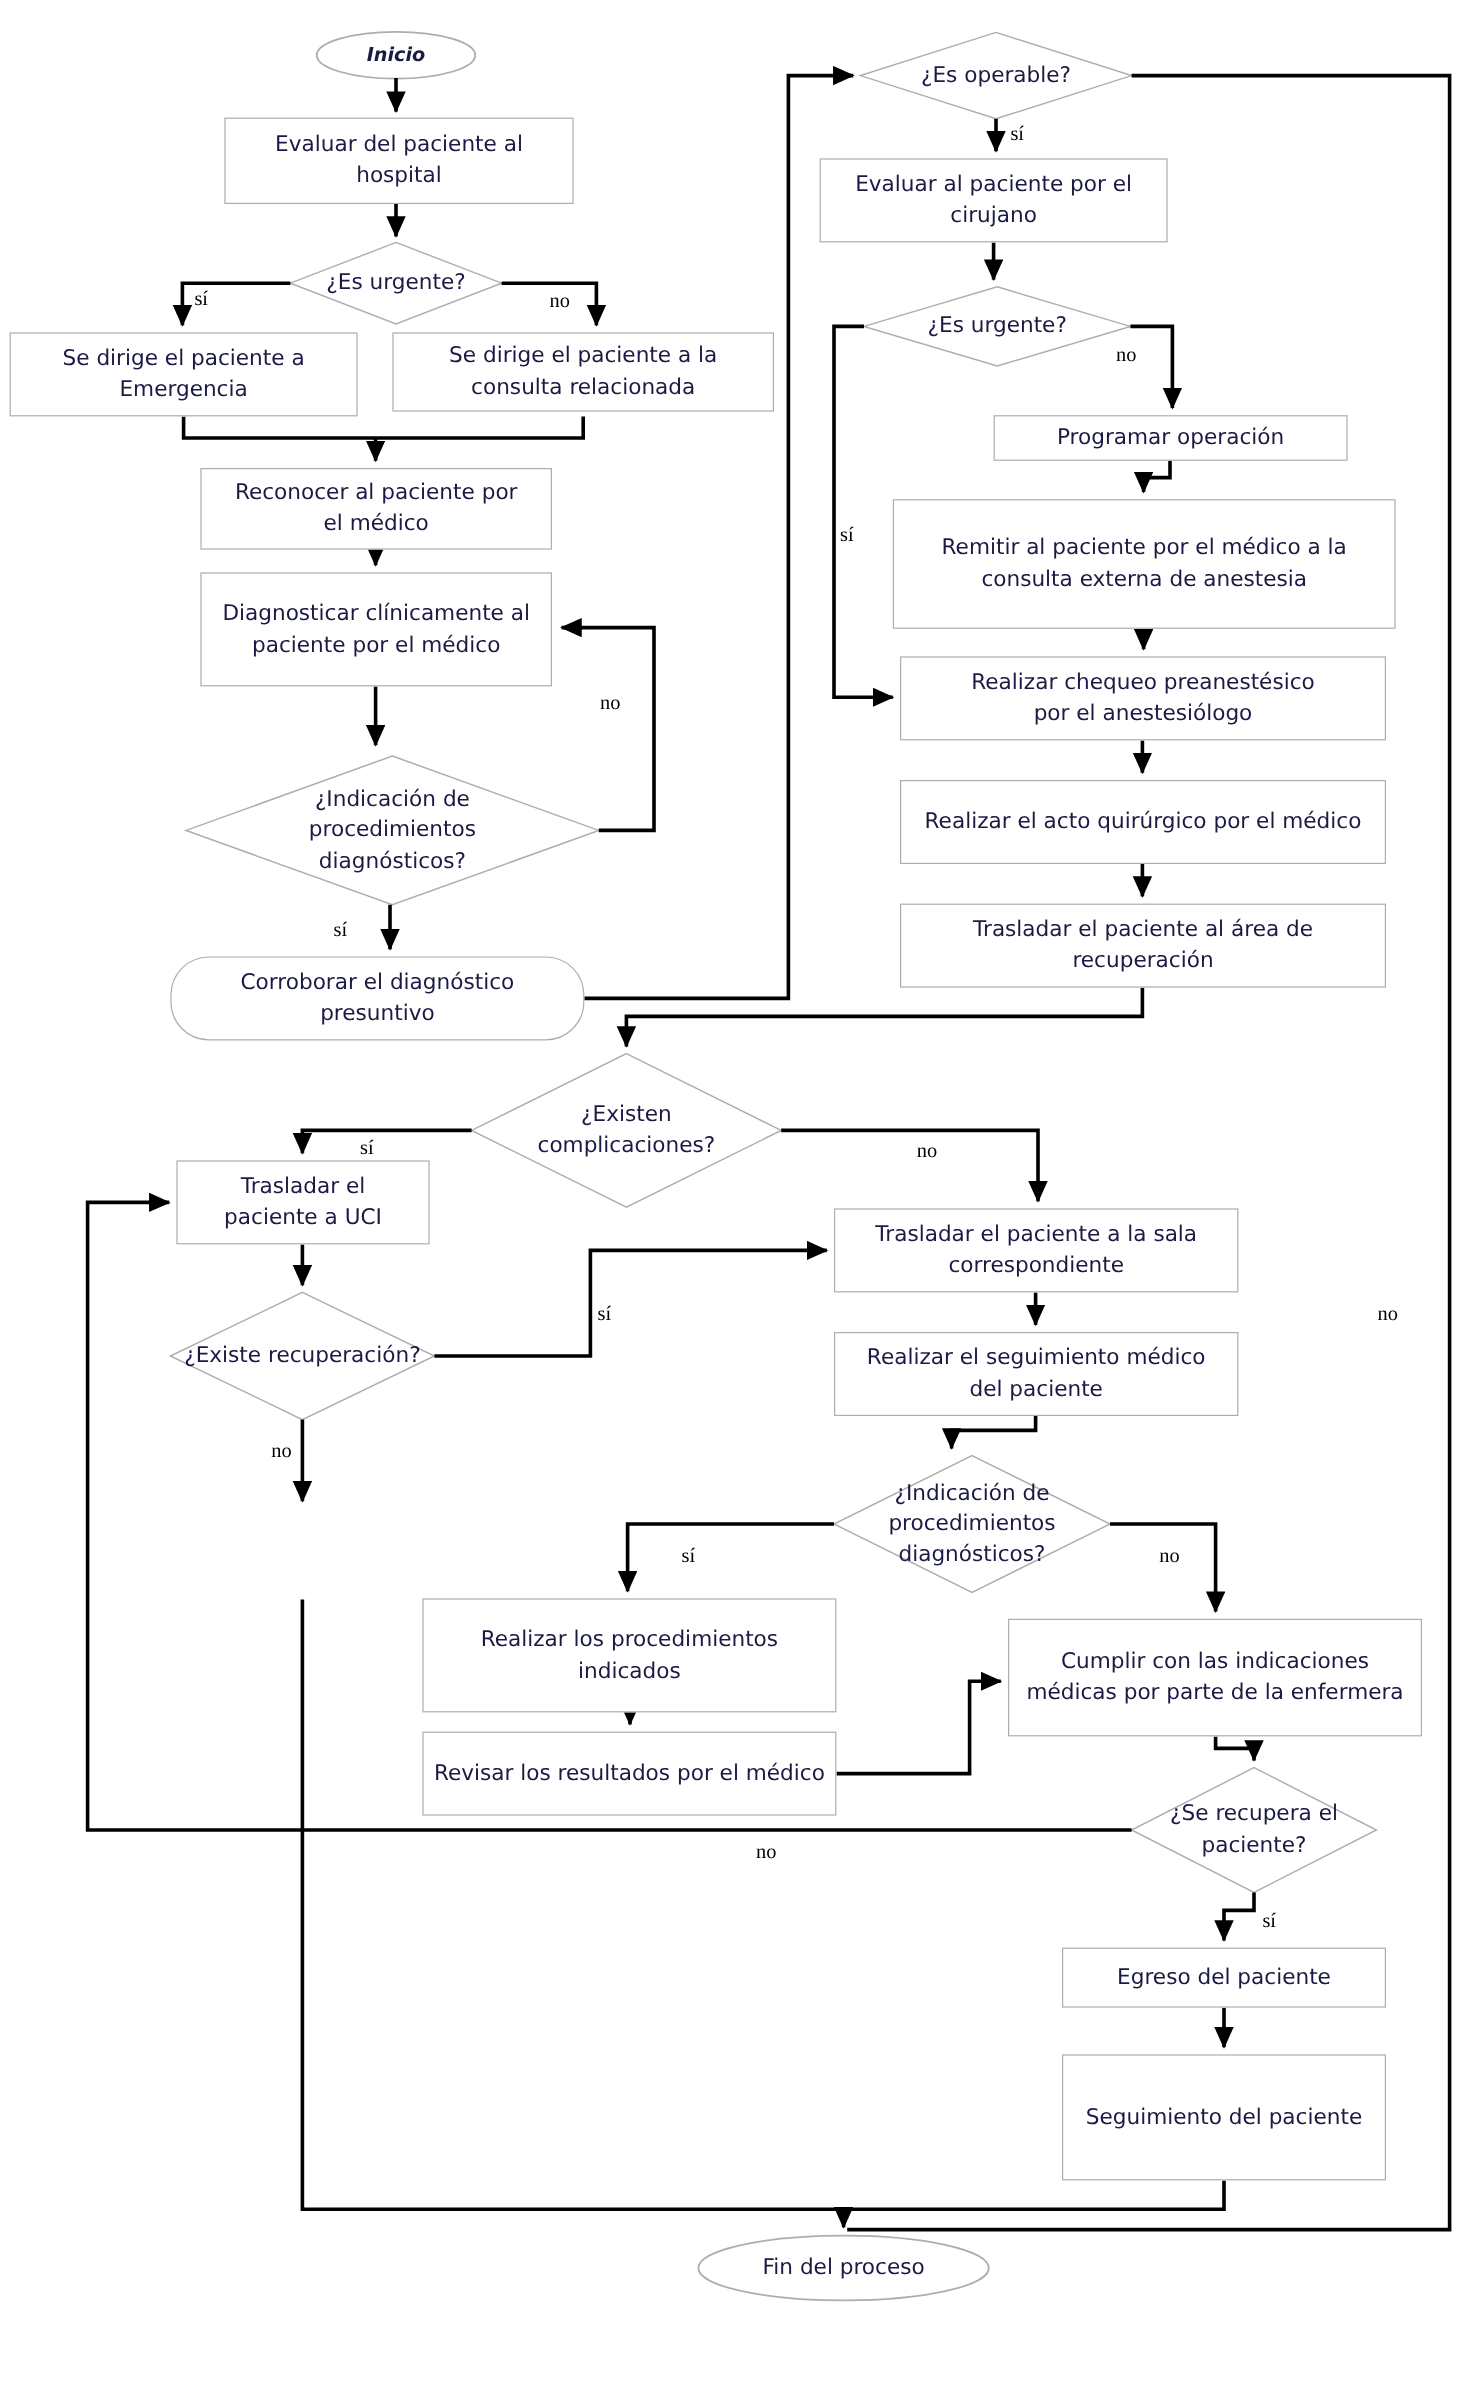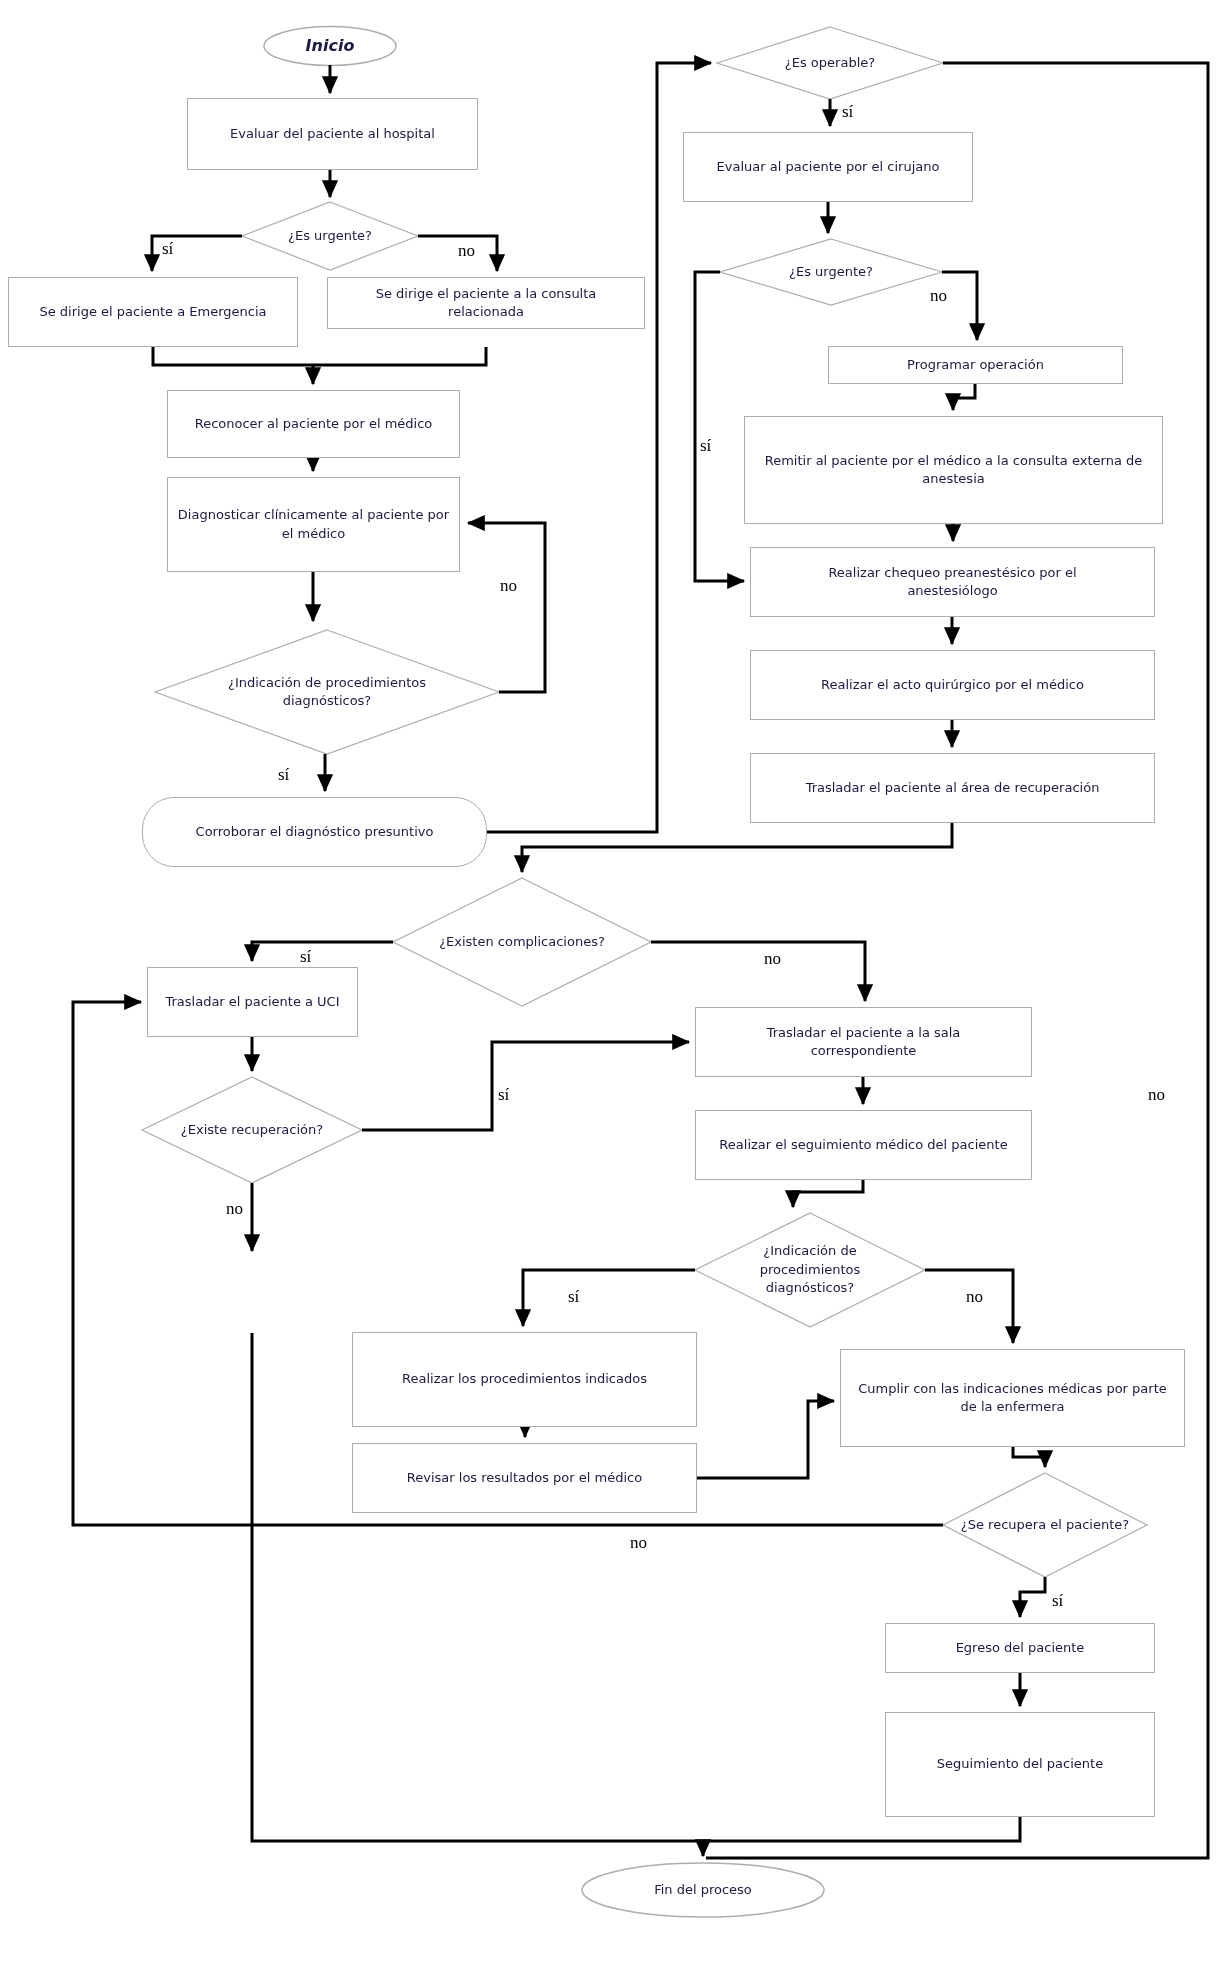--- a/index.html
+++ b/index.html
@@ -7,21 +7,21 @@
     --shape:#adadad;
     --text:#1a1a44;
     --label:#000000;
     --bg:#ffffff;
   }
   html,body{margin:0;padding:0;background:var(--bg);}
   #canvas{position:relative;width:1228px;height:1986px;background:var(--bg);
           font-family:"DejaVu Sans","Liberation Sans",sans-serif;overflow:hidden;}
   #wires{position:absolute;left:0;top:0;width:1228px;height:1986px;}
   .node{position:absolute;display:flex;align-items:center;justify-content:center;
-        text-align:center;color:var(--text);font-size:13px;line-height:1.42;box-sizing:border-box;}
+        text-align:center;color:var(--text);font-size:18px;line-height:1.42;box-sizing:border-box;}
   .box{border:1.5px solid var(--shape);background:#fff;padding:2px 8px;}
   .shape-text{background:transparent;}
   .bold{font-weight:bold;font-size:16px;font-style:italic;}
   .elabel{position:absolute;color:var(--label);font-family:"Liberation Serif","DejaVu Serif",serif;
           font-size:17px;line-height:1;}
   .w180 span{max-width:180px;display:inline-block;}
   .w250 span{max-width:250px;display:inline-block;}
   .w300 span{max-width:300px;display:inline-block;}
   .w310 span{max-width:310px;display:inline-block;}
 </style>
@@ -97,21 +97,21 @@
     </div>
   <div class="node box" style="left:187px;top:98px;width:291px;height:72px;">
       <span>Evaluar del paciente al hospital</span>
     </div>
   <div class="node shape-text" style="left:250px;top:214px;width:160px;height:44px;">
       <span>¿Es urgente?</span>
     </div>
   <div class="node box" style="left:8px;top:277px;width:290px;height:70px;">
       <span>Se dirige el paciente a Emergencia</span>
     </div>
-  <div class="node box" style="left:327px;top:277px;width:318px;height:52px;">
+  <div class="node box" style="left:327px;top:277px;width:318px;height:66px;">
       <span>Se dirige el paciente a la consulta relacionada</span>
     </div>
   <div class="node box w250" style="left:167px;top:390px;width:293px;height:68px;">
       <span>Reconocer al paciente por el médico</span>
     </div>
   <div class="node box" style="left:167px;top:477px;width:293px;height:95px;">
       <span>Diagnosticar clínicamente al paciente por el médico</span>
     </div>
   <div class="node shape-text" style="left:207px;top:660px;width:240px;height:64px;">
       <span>¿Indicación de procedimientos diagnósticos?</span>

